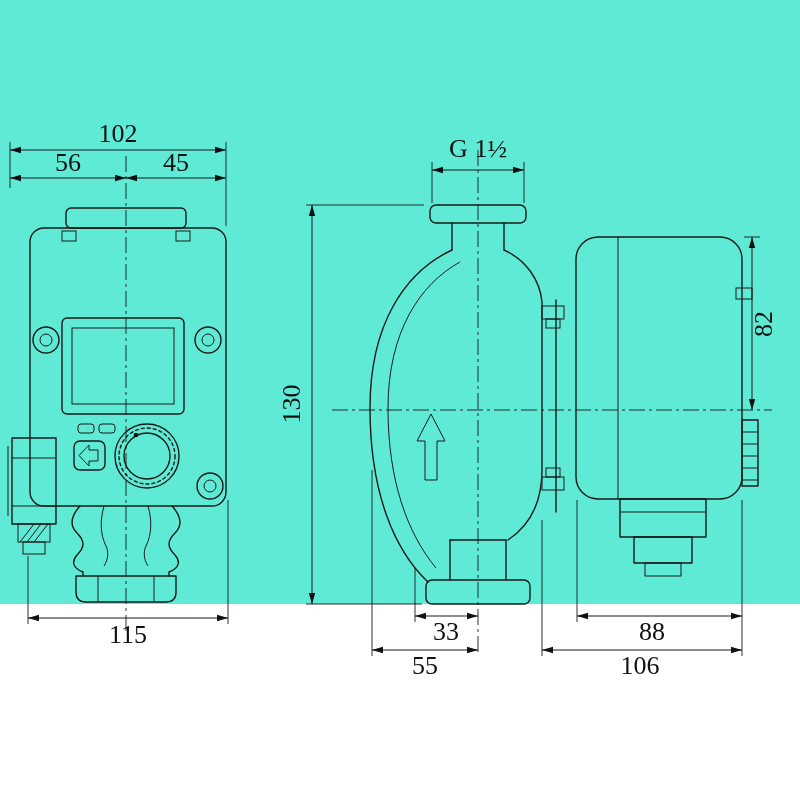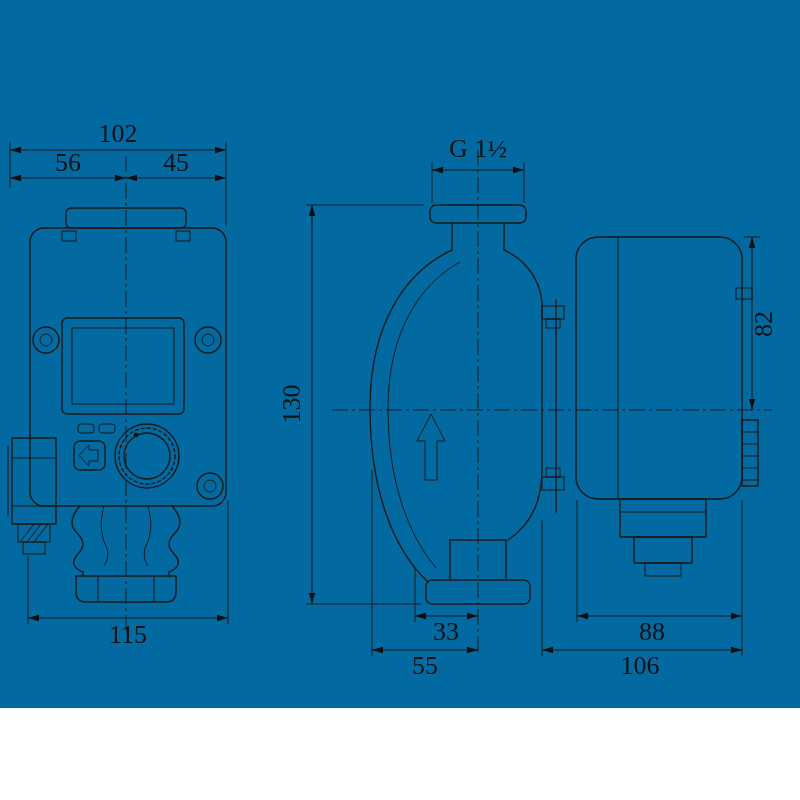--- a/index.html
+++ b/index.html
@@ -1,17 +1,17 @@
 <!DOCTYPE html>
 <html><head>
 <meta charset="utf-8">
 <style>
   html,body{margin:0;padding:0;background:#ffffff;}
   body{width:800px;height:800px;overflow:hidden;}
-  #stage{width:800px;height:708px;background:#0369a1;}
+  #stage{width:800px;height:604px;background:#5eead4;}
   svg{display:block;}
   .obj{fill:none;stroke:#1a1a1a;stroke-width:1.4;stroke-linejoin:round;stroke-linecap:round;}
   .thin{fill:none;stroke:#1a1a1a;stroke-width:1;}
   .dim{fill:none;stroke:#1a1a1a;stroke-width:1;}
   .ext{fill:none;stroke:#1a1a1a;stroke-width:0.9;}
   .cl{fill:none;stroke:#1a1a1a;stroke-width:0.9;stroke-dasharray:16 4 3 4;}
   .dimtext{font-family:"Liberation Serif","DejaVu Serif",serif;font-size:26px;fill:#111;text-anchor:middle;}
 </style>
 </head>
 <body>

